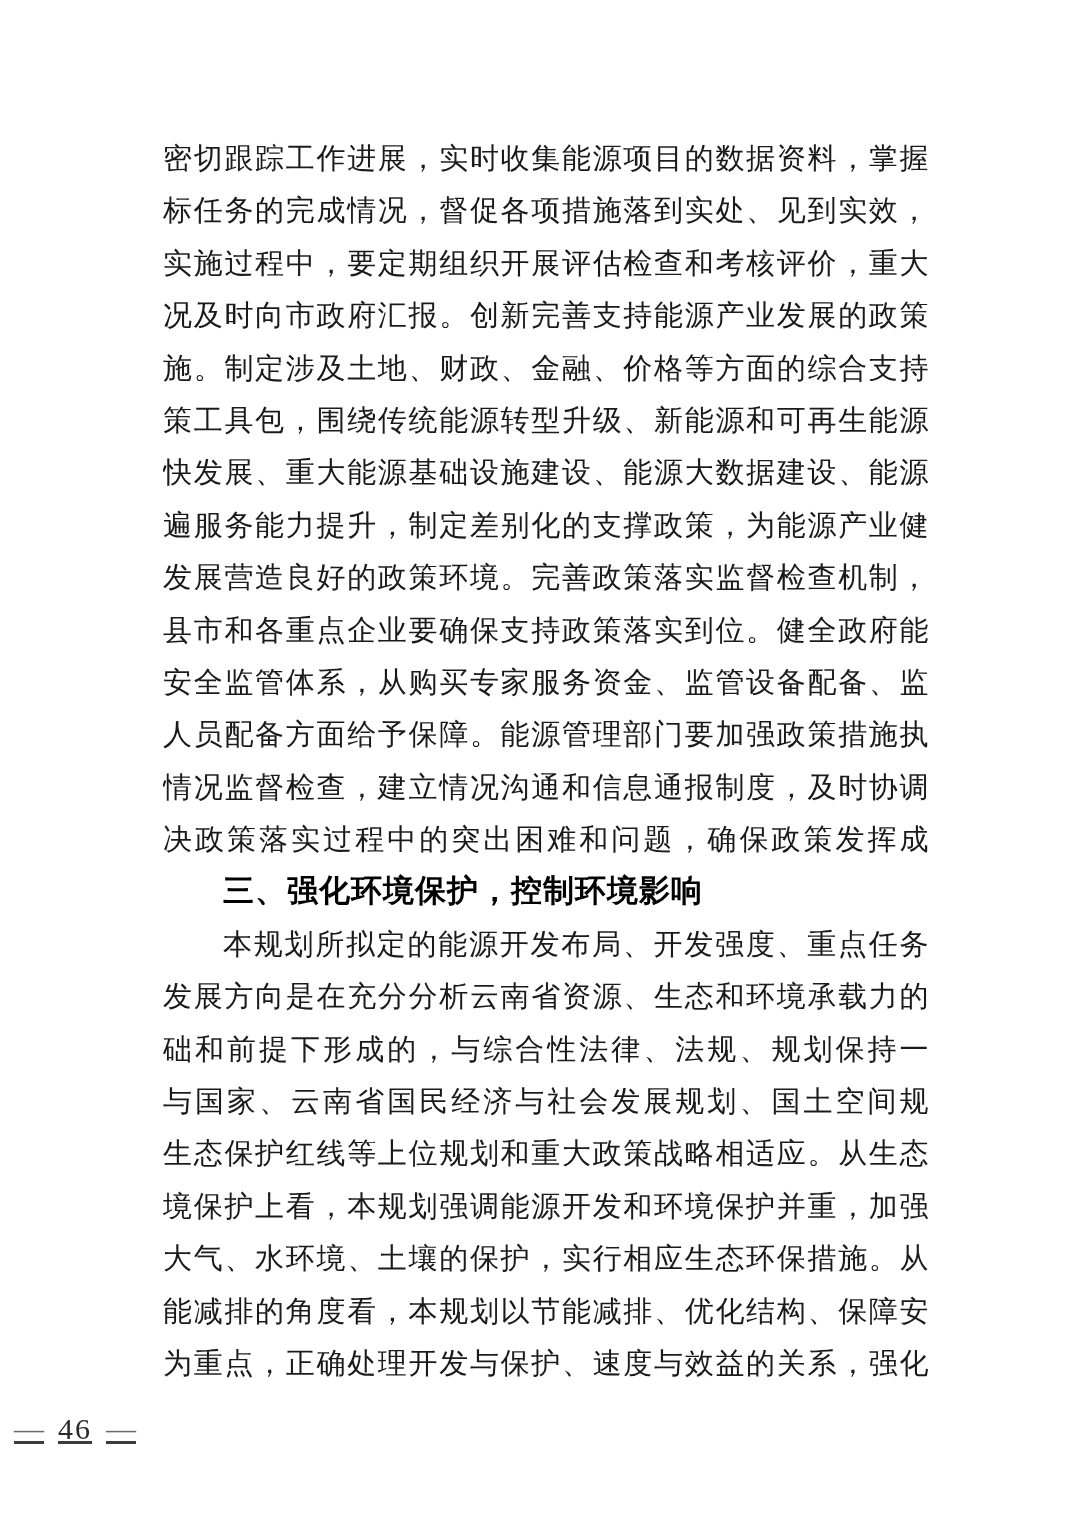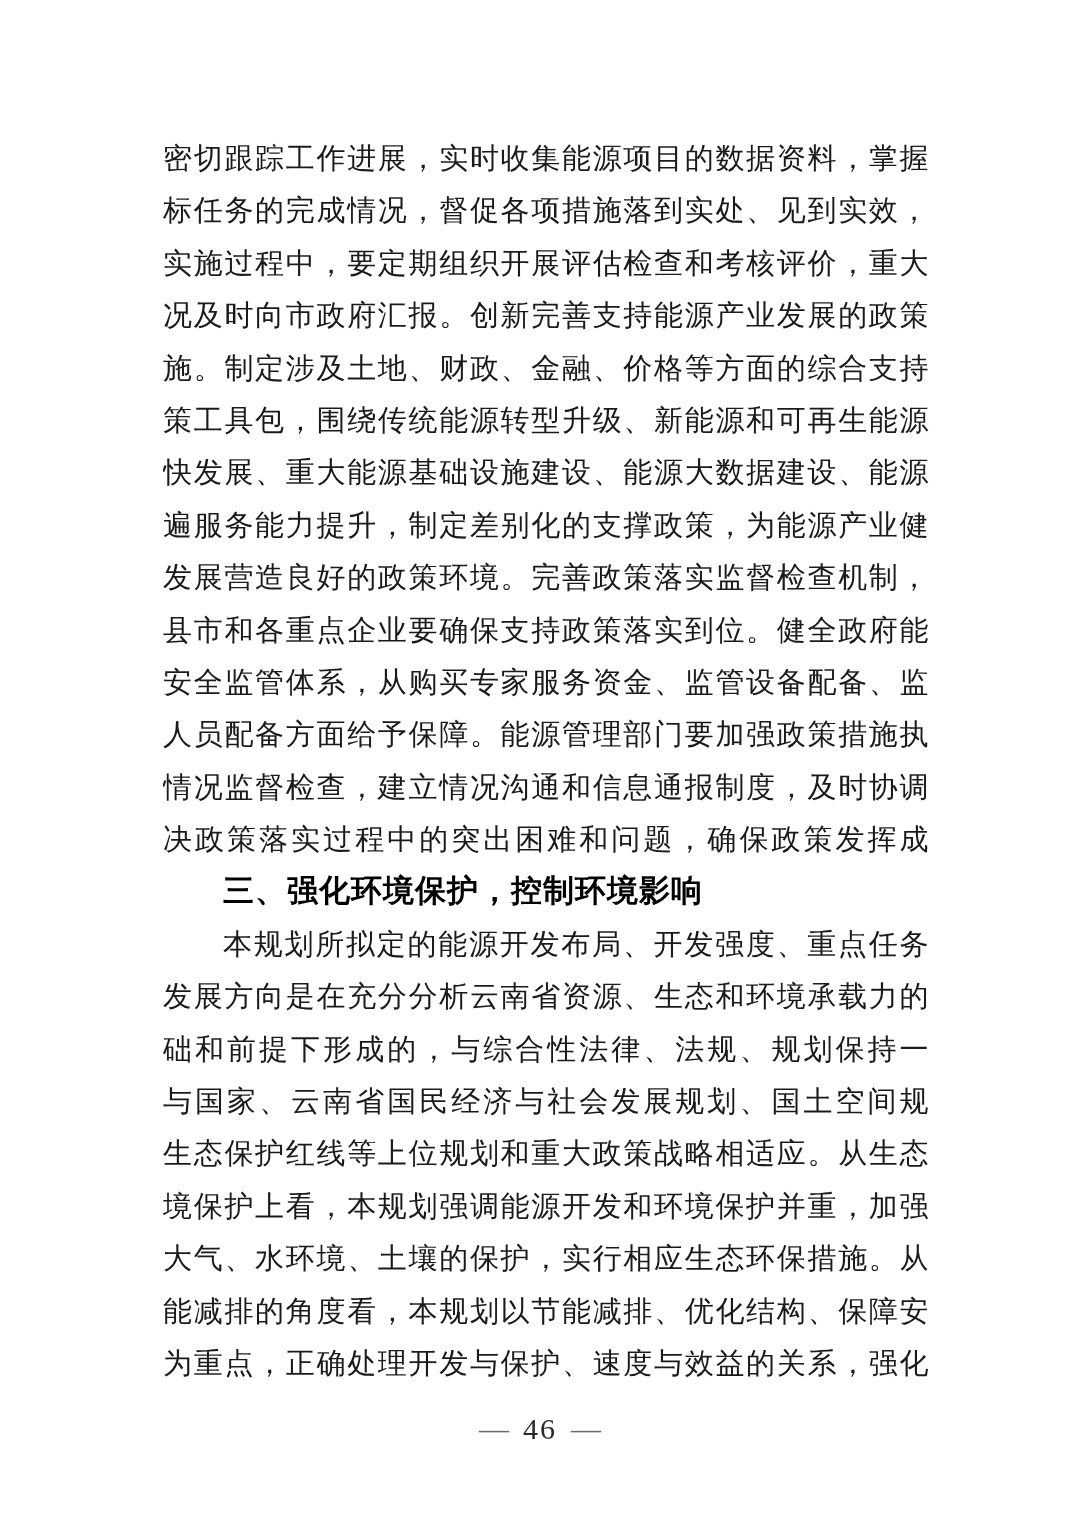--- a/index.html
+++ b/index.html
@@ -44,24 +44,24 @@
     text-align: center;
     text-align-last: left;
     letter-spacing: 1px;
     overflow: hidden;
   }
   .footer {
     position: absolute;
     top: 1408px;
     left: 0;
     width: 100%;
-    text-align: center;
     font-size: 30px;
     line-height: 42px;
     color: #3d3d3d;
+    text-decoration: underline;
   }
   .footer .dash {
     color: #6a6a6a;
     letter-spacing: 0;
     padding: 0 14px;
   }
   .footer .num {
     color: #2a2a2a;
     letter-spacing: 2px;
   }

